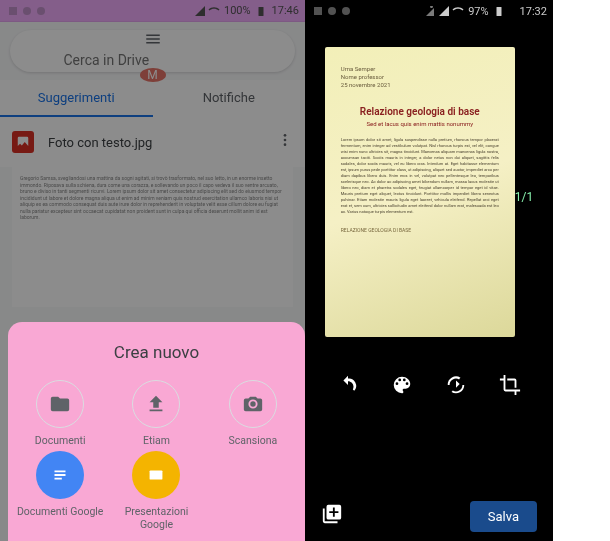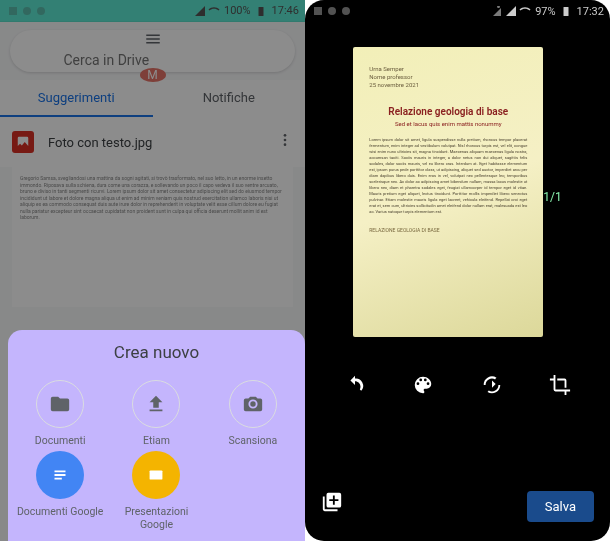--- a/index.html
+++ b/index.html
@@ -1,23 +1,23 @@
 <!DOCTYPE html>
 <html><head>
 <meta charset="utf-8">
 <style>
 * { margin:0; padding:0; box-sizing:border-box; font-family:Roboto,Arial,sans-serif; }
 body { width:610px; height:541px; display:flex; background:#fff; }
 .pane { height:541px; position:relative; overflow:hidden; }
 .left { width:305px; background:#f8f9fa; }
-.right { width:305px; background:#000;border-radius:19px; }
+.right { width:248px; background:#000; }
 
 
 .statusbar { height:22px; display:flex; align-items:center; padding:0 6px; font-size:11px; }
-.left .statusbar { background:#5eead4; color:#555; border-bottom:1px solid rgba(0,0,0,.05); }
+.left .statusbar { background:#f0abfc; color:#555; border-bottom:1px solid rgba(0,0,0,.05); }
 .statusbar .spacer { flex:1; }
 .statusbar svg { width:12px; height:12px; margin:0 1px; }
 
 
 .dim { position:absolute; inset:0; background:rgba(0,0,0,.45); pointer-events:none; z-index:5; }
 
 
 .search { margin:8px 10px; height:42px; background:#fff; border-radius:22px; display:flex; align-items:center; padding:0 10px; box-shadow:0 1px 3px rgba(0,0,0,.15);flex-direction:column; }
 .search .menu svg { width:18px; height:18px; }
 .search input { border:none; outline:none; flex:1; margin:0 10px; font-size:14px; background:transparent; }
@@ -32,21 +32,21 @@
 .file { display:flex; align-items:center; padding:14px 12px; background:#fff; }
 .file .thumb { width:22px; height:22px; background:#d93025; border-radius:3px; display:flex; align-items:center; justify-content:center; }
 .file .thumb svg { width:14px; height:14px; fill:#fff; }
 .file .fname { flex:1; margin-left:14px; font-size:13px; color:#3c4043; }
 .file .more svg { width:16px; height:16px; }
 
 
 .docimg { margin:0 12px; padding:8px; background:#fff; font-size:5px; color:#888; line-height:1.3; height:140px; overflow:hidden; }
 
 
-.sheet { position:absolute; bottom:0; left:8px; right:0; background:#c4b5fd; border-radius:14px 14px 0 0; padding:12px 6px 10px; z-index:10; }
+.sheet { position:absolute; bottom:0; left:8px; right:0; background:#f9a8d4; border-radius:14px 14px 0 0; padding:20px 6px 10px; z-index:10; }
 .sheet h3 { text-align:center; font-weight:400; font-size:17px; color:#3c4043; margin-bottom:18px; }
 .grid { display:grid; grid-template-columns:repeat(3,1fr); gap:4px; }
 .cell { text-align:center; }
 .cell .ico { width:48px; height:48px; border-radius:50%; border:1px solid #dadce0; margin:0 auto 6px; display:flex; align-items:center; justify-content:center; }
 .cell .ico svg { width:22px; height:22px; }
 .cell .ico.docs { background:#4285f4; border:none; }
 .cell .ico.sheets { background:#0f9d58; border:none; }
 .cell .ico.slides { background:#f4b400; border:none; }
 .cell .ico.docs svg,.cell .ico.sheets svg,.cell .ico.slides svg { fill:#fff; }
 .cell .lbl { font-size:10.5px; color:#5f6368; }
@@ -63,21 +63,21 @@
 .page .meta { font-size:6px; color:#6b5e3f; line-height:1.3; }
 .page .ptitle { text-align:center; margin-top:18px; font-size:10px; color:#8a2020; font-weight:600; }
 .page .psub { text-align:center; font-size:6px; color:#8a2020; margin-top:3px; }
 .page .body { margin-top:10px; font-size:4px; color:#4a4230; line-height:1.5; text-align:justify; }
 .page .foot { margin-top:12px; font-size:5px; color:#7a6a40; }
 .pagenum { color:#86efac; font-size:12px; margin-top:10px; }
 
 .tools { display:flex; justify-content:space-around; padding:12px 16px; }
 .tools .tbtn svg { width:22px; height:22px; fill:#fff; }
 
-.bottombar { position:absolute; bottom:0; left:0; right:0; height:50px; display:flex; align-items:flex-start; padding:0 16px;gap:44px; }
+.bottombar { position:absolute; bottom:0; left:0; right:0; height:50px; display:flex; align-items:center; padding:0 16px;gap:44px; }
 .bottombar .add svg { width:22px; height:22px; fill:#fff; }
 .bottombar .flex { flex:1; }
 .savebtn { background:#1a4b8c; color:#fff; border:none; padding:8px 18px; border-radius:4px; font-size:13px; }
 </style>
 </head>
 <body>
 
 <div class="pane left">
   <div class="statusbar">
     <svg viewBox="0 0 24 24">
@@ -207,21 +207,21 @@
     <svg viewBox="0 0 24 24">
         <path fill="#ccc" d="M2 22L22 2v20z"></path>
       </svg>
     <svg viewBox="0 0 24 24">
         <path fill="#ccc" d="M1 9l2 2c4.97-4.97 13.03-4.97 18 0l2-2C16.93 2.93 7.07 2.93 1 9z"></path>
       </svg>
     <span style="margin:0 3px">97%</span>
     <svg viewBox="0 0 24 24">
         <rect x="7" y="4" width="10" height="18" rx="1" fill="#ccc"></rect>
       </svg>
-    <span style="margin-left:4px">17:32</span>
+    <span style="margin-left:14px">17:32</span>
   </div>
 
 
   <div class="preview">
     <div class="page">
       <div class="meta">
         <div>Urna Semper</div>
         <div>Nome professor</div>
         <div>25 novembre 2021</div>
       </div>

